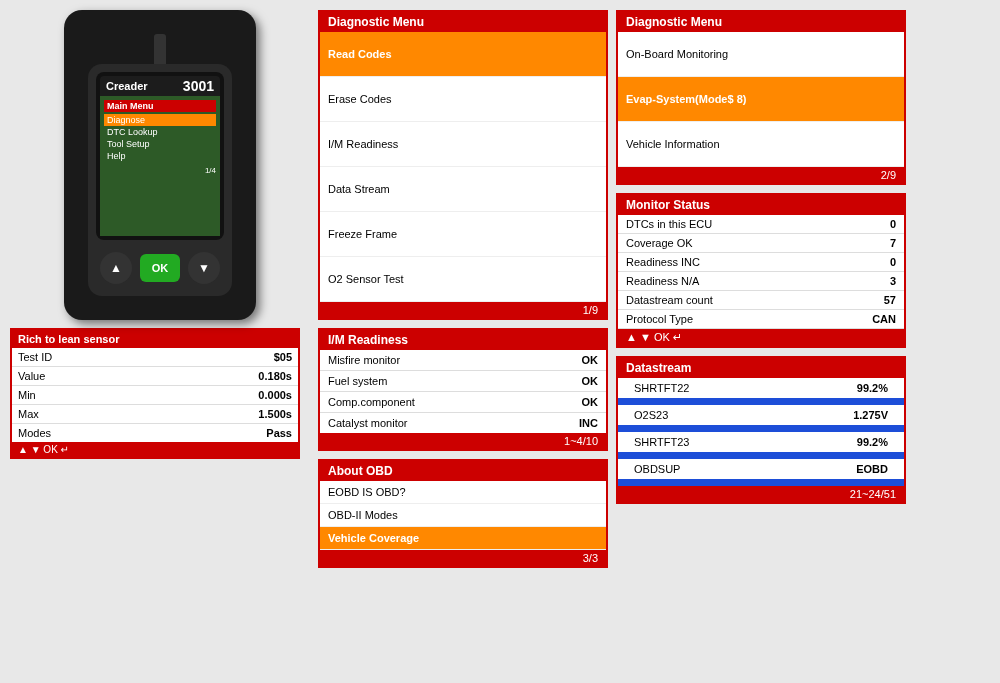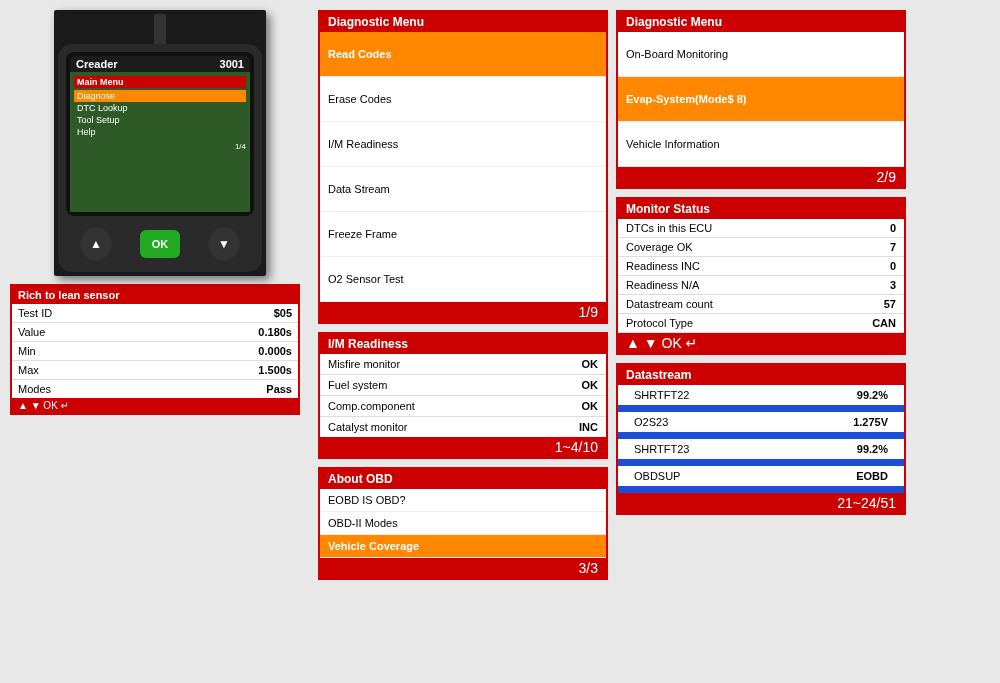--- a/index.html
+++ b/index.html
@@ -29,24 +29,24 @@
       flex-direction: column;
       gap: 8px;
     }
 
     .device-wrapper {
       display: flex;
       justify-content: center;
     }
 
     .device {
-      width: 212px;
+      width: 192px;
       background: #1a1a1a;
-      border-radius: 2px;
-      padding: 4px;
+      border-radius: 18px;
+      padding: 24px;
       position: relative;
       box-shadow: 4px 4px 10px rgba(0,0,0,0.5);
     }
 
     .device-cable {
       width: 12px;
       height: 30px;
       background: #333;
       margin: 0 auto;
       border-radius: 3px 3px 0 0;
@@ -75,21 +75,21 @@
     }
 
     .brand-text {
       color: #fff;
       font-size: 11px;
       font-weight: bold;
     }
 
     .model-text {
       color: #fff;
-      font-size: 11px;
+      font-size: 14px;
       font-weight: bold;
     }
 
     .device-screen {
       background: #2d5a27;
       min-height: 140px;
       padding: 4px;
       font-size: 10px;
     }
 
@@ -231,21 +231,21 @@
       background: #ff8800;
       color: #fff;
       font-weight: bold;
     }
 
     .screen-box .box-footer {
       background: #cc0000;
       color: #fff;
       padding: 2px 8px;
       text-align: right;
-      font-size: 14px;
+      font-size: 11px;
     }
 
     
     .im-table {
       width: 100%;
       border-collapse: collapse;
     }
 
     .im-table td {
       padding: 4px 8px;

